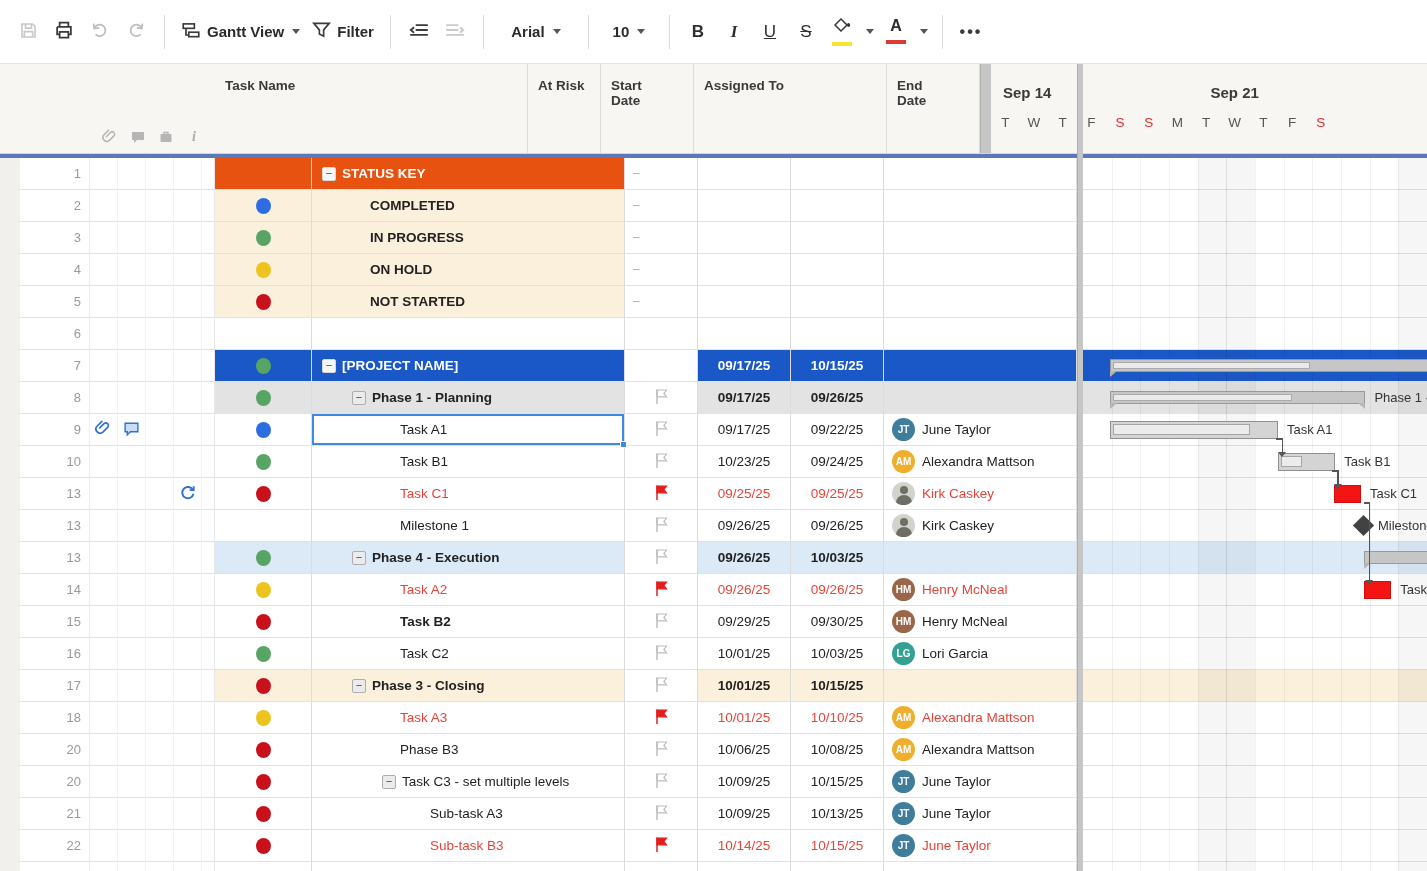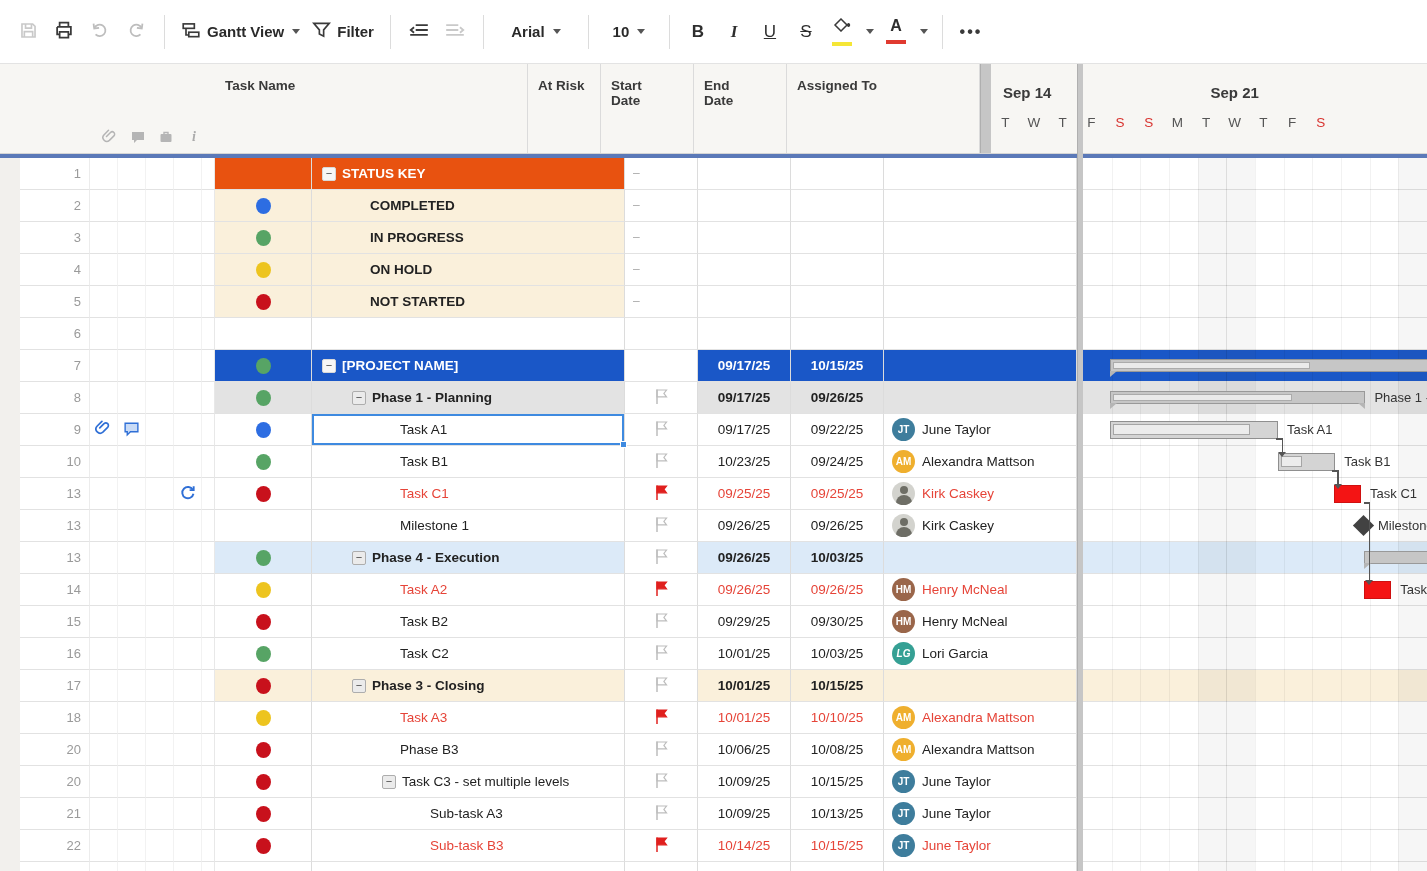--- a/index.html
+++ b/index.html
@@ -257,25 +257,25 @@
     </div>
     <div class="hcell htask">
       <span>Task Name</span>
     </div>
     <div class="hcell hatrisk">
       <span>At Risk</span>
     </div>
     <div class="hcell hstart">
       <span style="display:inline-block;width:50px;">Start Date</span>
     </div>
+    <div class="hcell hassigned">
+      <span>Assigned To</span>
+    </div>
     <div class="hcell hend">
       <span style="display:inline-block;width:50px;">End Date</span>
-    </div>
-    <div class="hcell hassigned">
-      <span>Assigned To</span>
     </div>
     <div class="hcell hsplit"></div>
     <div class="hcell hgantt" id="gantt-header">
         <div class="weeklabel" style="left: 12px;">Sep 14</div>
         <div class="weeklabel" style="left: 143.35px; width: 200.69px; text-align: center;">Sep 21</div>
         <div class="dayletter" style="left: 0px; width: 28.67px;">T</div>
         <div class="dayletter" style="left: 28.67px; width: 28.67px;">W</div>
         <div class="dayletter" style="left: 57.34px; width: 28.67px;">T</div>
         <div class="dayletter" style="left: 86.01px; width: 28.67px;">F</div>
         <div class="dayletter we" style="left: 114.68px; width: 28.67px;">S</div>
@@ -724,21 +724,21 @@
           <div class="cell c-num">15</div>
           <div class="cell c-slot"></div>
           <div class="cell c-slot"></div>
           <div class="cell c-slot"></div>
           <div class="cell c-slot"></div>
           <div class="cell c-fill"></div>
           <div class="cell c-status">
             <span class="circle" style="background: rgb(200, 17, 28);"></span>
           </div>
           <div class="cell c-task">
-            <span class="taskline" style="padding-left: 88px;">
+            <span class="taskline" style="padding-left: 88px; font-weight: bold;">
               <span>Task B2</span>
             </span>
           </div>
           <div class="cell c-atrisk">
             <span><svg width="15" height="17" viewBox="0 0 15 17">
                 <path d="M3 1.5 V16" stroke="#BDBDBD" stroke-width="1.5"></path>
                 <path d="M3 2 h9.5 l-2.6 3.4 2.6 3.4 H3 Z" fill="none" stroke="#BDBDBD" stroke-width="1.2"></path>
               </svg></span>
           </div>
           <div class="cell c-date">
@@ -774,21 +774,21 @@
                 <path d="M3 2 h9.5 l-2.6 3.4 2.6 3.4 H3 Z" fill="none" stroke="#BDBDBD" stroke-width="1.2"></path>
               </svg></span>
           </div>
           <div class="cell c-date">
             <span>10/01/25</span>
           </div>
           <div class="cell c-date">
             <span>10/03/25</span>
           </div>
           <div class="cell c-assigned">
-            <span class="avatar" style="background: rgb(53, 160, 148); font-style: italic;">LG</span>
+            <span class="avatar" style="background: rgb(53, 160, 148);">LG</span>
             <span>Lori Garcia</span>
           </div>
           <div class="cell c-gantt"></div>
         </div>
         <div class="row">
           <div class="cell c-num">17</div>
           <div class="cell c-slot"></div>
           <div class="cell c-slot"></div>
           <div class="cell c-slot"></div>
           <div class="cell c-slot"></div>

